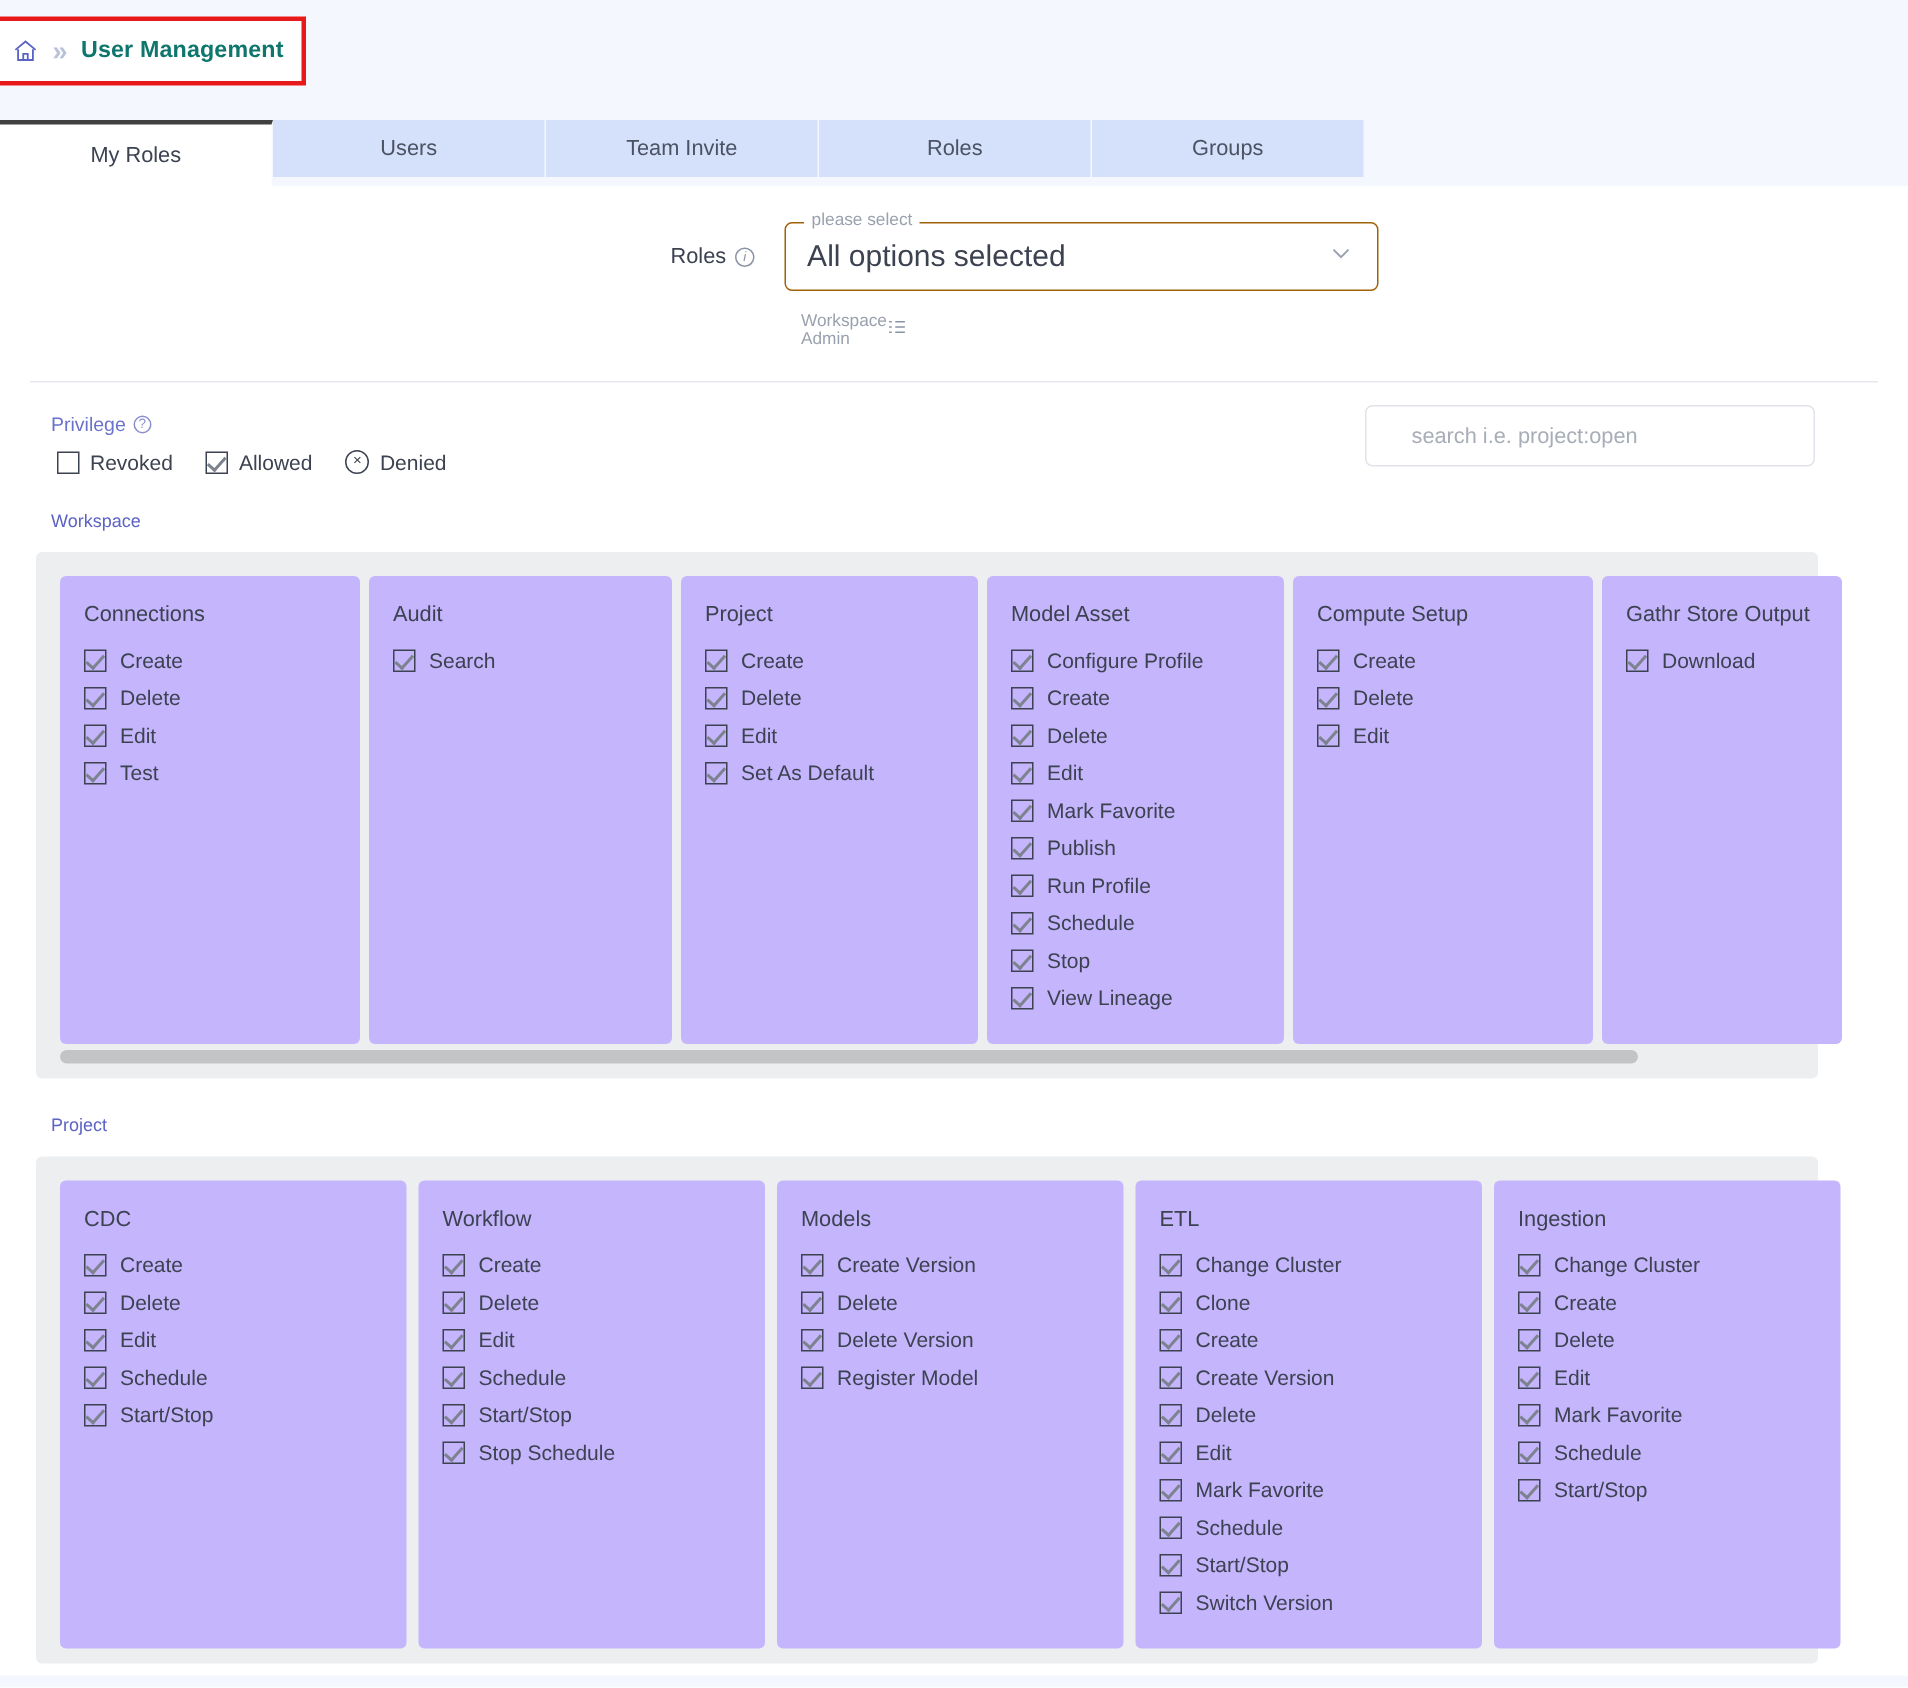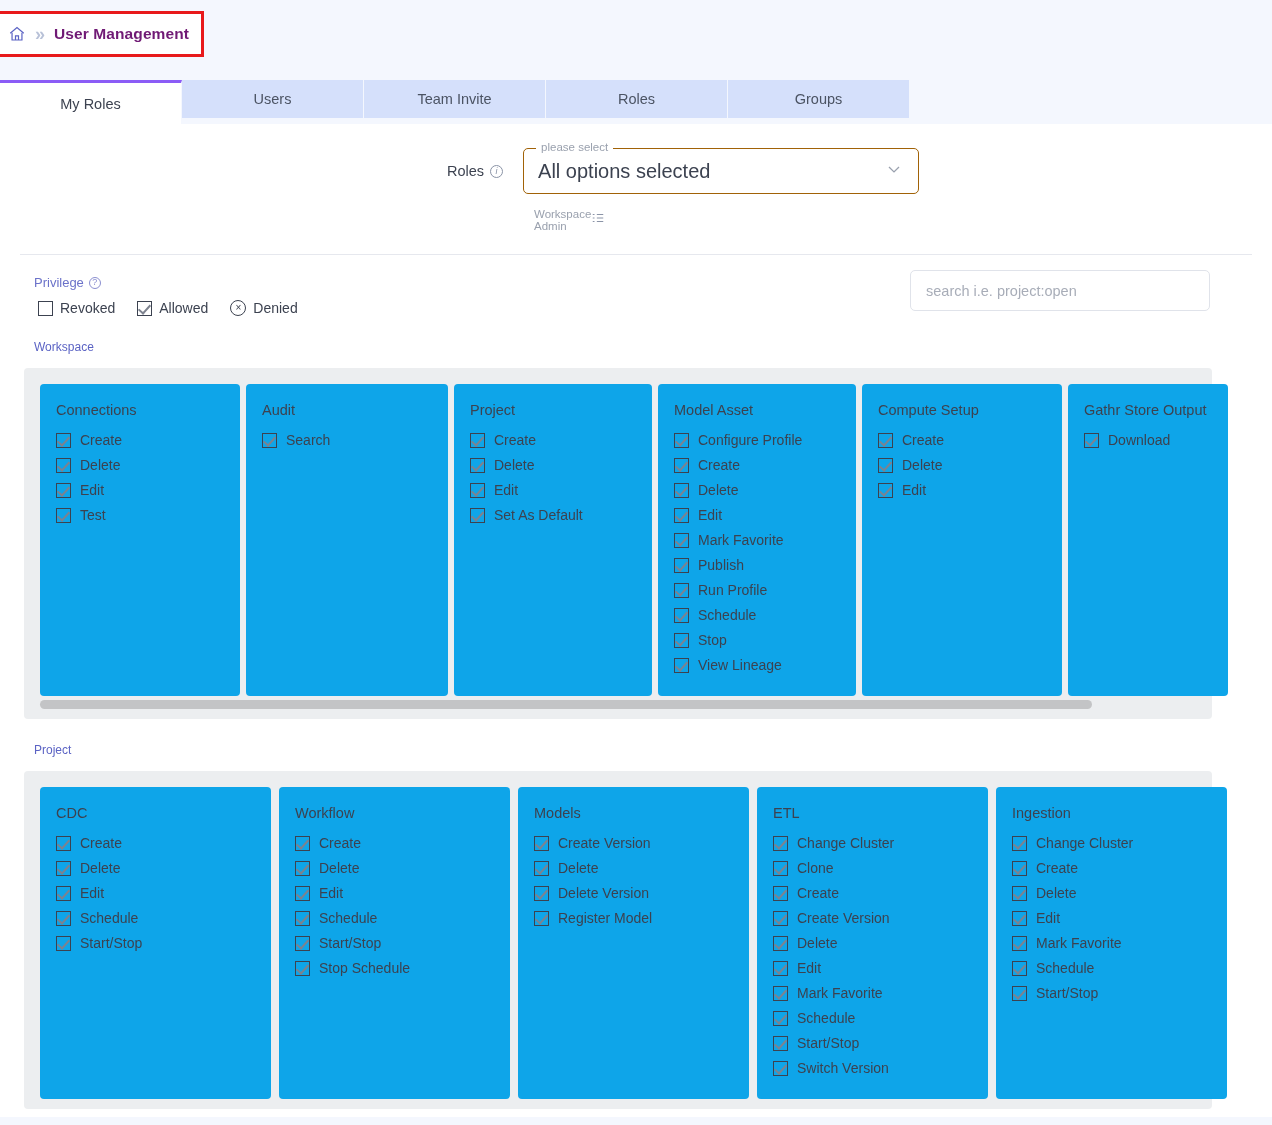--- a/index.html
+++ b/index.html
@@ -30,21 +30,21 @@
     height: 46px;
   }
   .home-icon svg { display: block; }
   .bc-sep {
     color: #b9c2d8;
     font-size: 18px;
     line-height: 1;
     font-weight: 600;
   }
   .bc-title {
-    color: #701a75;
+    color: #0f766e;
     font-weight: bold;
     font-size: 15.5px;
     letter-spacing: 0.1px;
   }
 
   
   .tabbar {
     height: 56px;
     background: #f4f7fe;
     display: flex;
@@ -58,21 +58,21 @@
     color: #4b5363;
     font-size: 14.5px;
     display: flex;
     align-items: center;
     justify-content: center;
     border-right: 1px solid #f4f7fe;
     cursor: pointer;
   }
   .tab.active {
     background: #ffffff;
-    border-top: 3px solid #8b5cf6;
+    border-top: 3px solid #404040;
     height: 44px;
     color: #3c4250;
   }
   .tab-active-wrap {
     position: absolute;
     left: 0; top: 78px;
     width: 174px; height: 47px;
     border: 3px solid #e8191b;
     pointer-events: none;
   }
@@ -229,21 +229,21 @@
   .search-box {
     position: absolute;
     right: 62px;
     top: 146px;
     width: 300px;
     height: 41px;
     border: 1px solid #e0e3ea;
     border-radius: 5px;
     display: flex;
     align-items: center;
-    padding: 0 13px;
+    padding: 0 28px;
     background: #fff;
   }
   .search-box input {
     border: none;
     outline: none;
     width: 100%;
     font-size: 14.5px;
     font-family: "Liberation Sans", sans-serif;
     color: #3c4250;
   }
@@ -259,21 +259,21 @@
     margin: 0 60px 0 24px;
     background: #eceef0;
     border-radius: 4px;
     padding: 16px 16px 10px 16px;
   }
   .cards {
     display: flex;
     gap: 6px;
   }
   .card {
-    background: #0ea5e9;
+    background: #c4b5fd;
     border-radius: 4px;
     padding: 18px 16px 14px 16px;
     min-height: 300px;
     flex: none;
   }
   .card-title {
     font-size: 14.5px;
     color: #3c4250;
     margin-bottom: 14px;
   }

